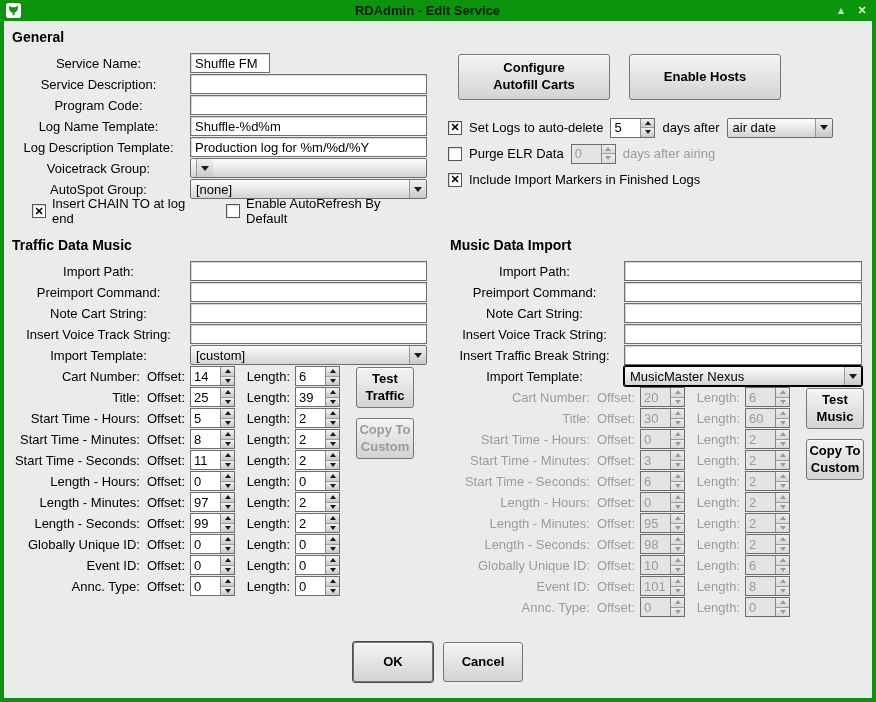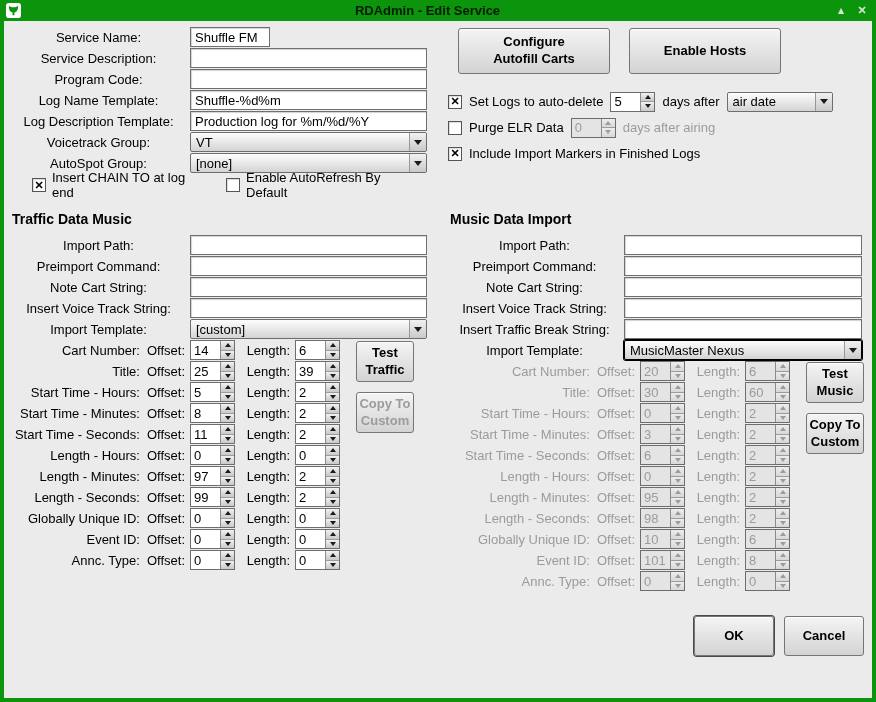--- a/index.html
+++ b/index.html
@@ -55,21 +55,21 @@
 .icol.music .flabel{width:174px}
 .icol.music .tin,.icol.music .combo{width:238px}
 .icol.music .nlabel{width:190px}
 .nrow{display:flex;align-items:center;height:20px;margin-bottom:1px}
 .nlabel{width:178px;flex:none;display:flex;justify-content:flex-end;gap:7px;padding-right:5px;white-space:nowrap}
 .lenlabel{width:60px;flex:none;text-align:right;padding-right:5px;white-space:nowrap}
 .numwrap{display:flex;align-items:flex-start}
 .numrows{flex:none}
 .sidebtns{display:flex;flex-direction:column;gap:10px;margin-left:16px;margin-top:1px}
 .btn-side{width:58px;height:41px}
-.footer{display:flex;justify-content:flex-end;gap:10px;margin-top:24px}
+.footer{display:flex;justify-content:center;gap:10px;margin-top:24px}
 .btn-foot{width:80px;height:40px}
 .btn-foot.default{box-shadow:0 0 0 1px #4a4a4a,inset 0 1px 0 #fcfcfc}
 </style>
 </head>
 <body>
 
 <div class="window">
   <div class="titlebar">
     <span class="tb-icon">
       <svg width="15" height="15" viewBox="0 0 16 16">
@@ -78,20 +78,21 @@
         </svg>
     </span>
     <span class="tb-title">RDAdmin - Edit Service</span>
     <span class="tb-btns">
       <span class="tb-btn">▴</span>
       <span class="tb-btn">✕</span>
     </span>
   </div>
 
   <div class="bodyarea">
+    <div class="h1">General</div>
 
     <div class="general-wrap">
       <div class="gform">
         <div id="general-fields">
             <div class="frow">
               <span class="flabel">Service Name:</span>
               <input class="tin short" value="Shuffle FM" readonly="" style="">
             </div>
             <div class="frow">
               <span class="flabel">Service Description:</span>
@@ -105,21 +106,20 @@
               <span class="flabel">Log Name Template:</span>
               <input class="tin" value="Shuffle-%d%m" readonly="" style="">
             </div>
             <div class="frow">
               <span class="flabel">Log Description Template:</span>
               <input class="tin" value="Production log for %m/%d/%Y" readonly="" style="">
             </div>
             <div class="frow">
               <span class="flabel">Voicetrack Group:</span>
               <div class="combo">
-                <span class="combo-text">VT</span>
                 <span class="combo-arrowbox">
                   <i class="tri tri-dn big"></i>
                 </span>
               </div>
             </div>
             <div class="frow">
               <span class="flabel">AutoSpot Group:</span>
               <div class="combo">
                 <span class="combo-text">[none]</span>
                 <span class="combo-arrowbox">

